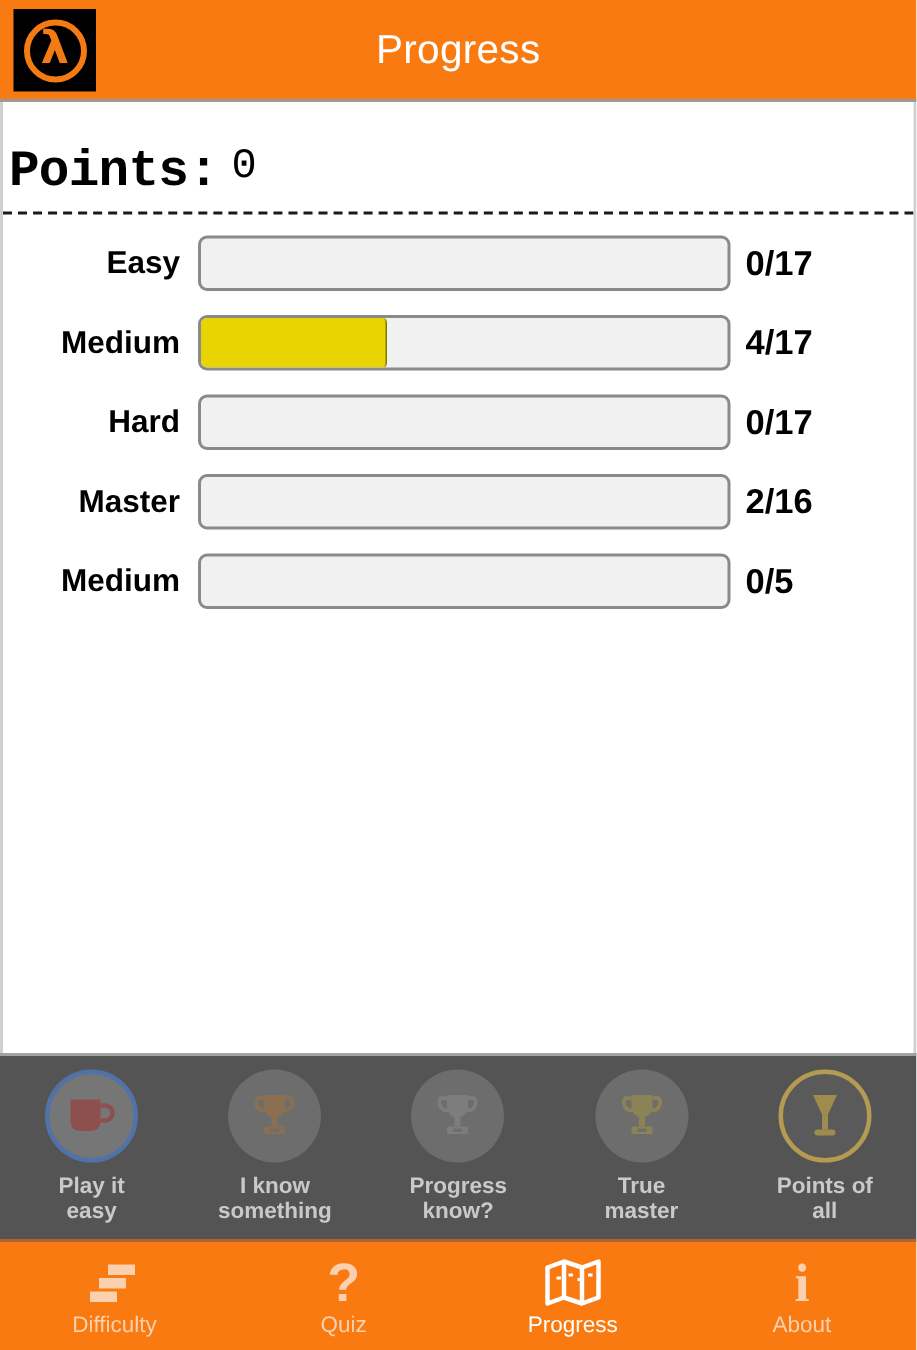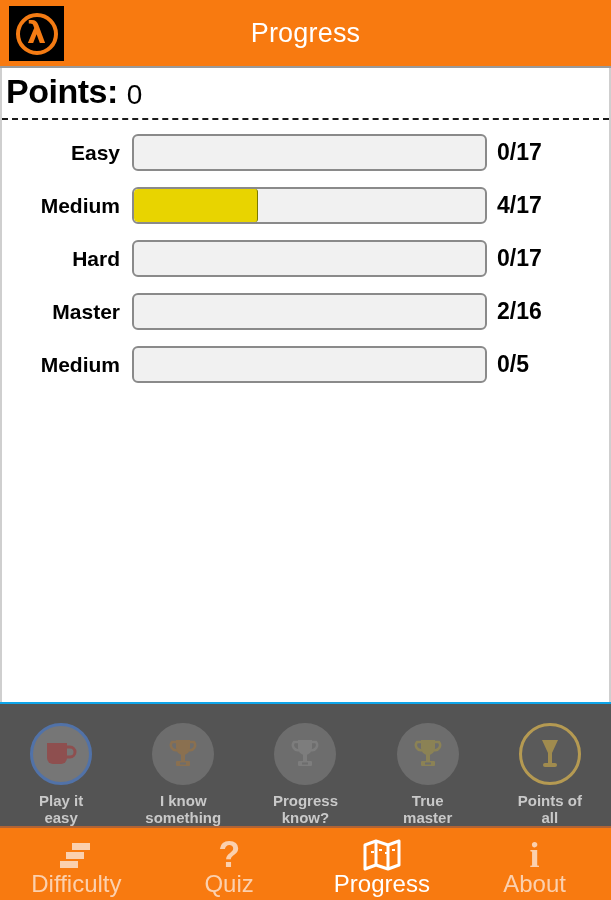--- a/index.html
+++ b/index.html
@@ -78,23 +78,24 @@
     flex: 1 1 auto;
     position: relative;
     background: #ffffff;
     border-left: 2px solid #cfcfcf;
     border-right: 2px solid #cfcfcf;
     box-sizing: border-box;
     overflow: hidden;
   }
 
   .points-row {
-    padding: 4px 0 0 4px;
-    display: flex;
-    align-items: flex-end;
+    padding: 28px 0 0 4px;
+    display: flex;
+    align-items: flex-start;
+    font-family: Liberation Mono, monospace;
   }
   .points-label {
     font-size: 34px;
     font-weight: 700;
     color: #000000;
     letter-spacing: -0.5px;
   }
   .points-value {
     font-size: 28px;
     font-weight: 400;
@@ -152,23 +153,23 @@
     color: #000000;
     font-weight: 700;
     white-space: nowrap;
   }
 
   
   .badges {
     flex: 0 0 124px;
     height: 124px;
     background: #545454;
-    border-top: 2px solid #0ea5e9;
-    display: flex;
-    align-items: flex-end;
+    border-top: 2px solid #a3a3a3;
+    display: flex;
+    align-items: flex-start;
     justify-content: space-around;
     padding-top: 9px;
     box-sizing: border-box;
   }
   .badge {
     width: 108px;
     display: flex;
     flex-direction: column;
     align-items: center;
   }
@@ -213,21 +214,21 @@
     box-sizing: border-box;
   }
   .tab-icon {
     height: 34px;
     display: flex;
     align-items: center;
     justify-content: center;
   }
   .tab-label {
     margin-top: 2px;
-    font-size: 24px;
+    font-size: 15px;
     color: #FBD0AE;
     line-height: 20px;
   }
   .tab.active .tab-label { color: #ffffff; }
   .qmark {
     font-size: 36px;
     line-height: 32px;
     color: #FBD0AE;
     font-weight: 700;
   }

